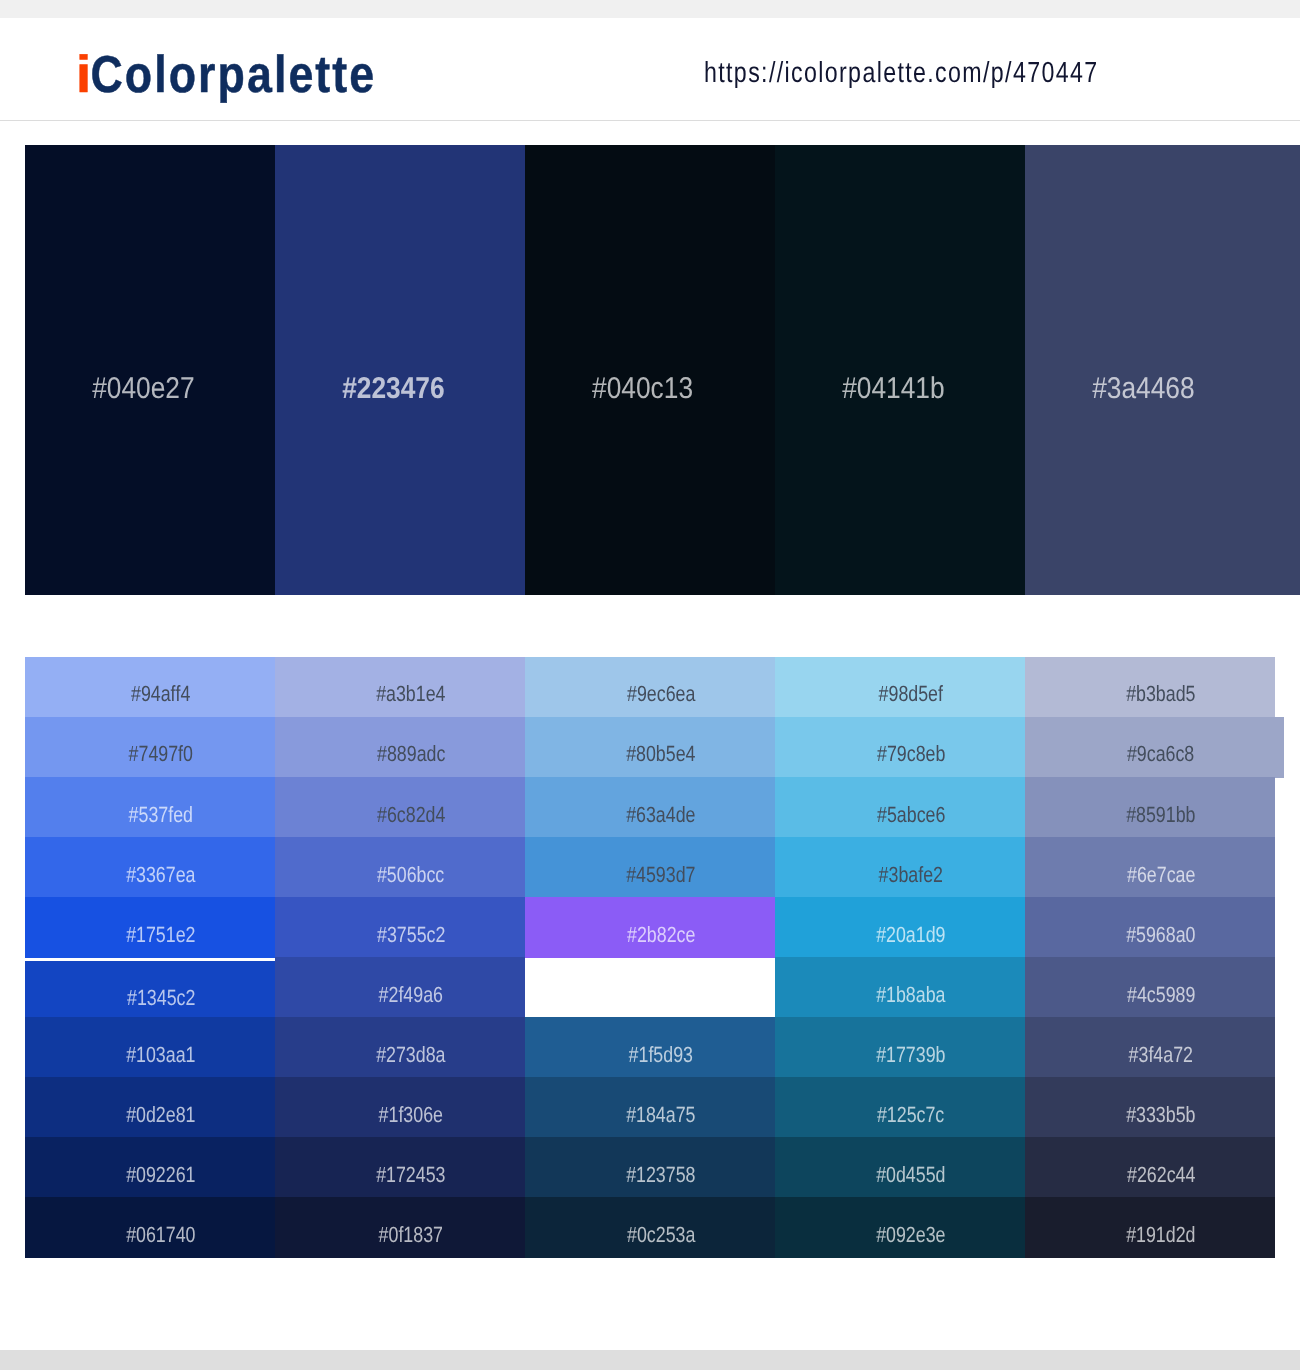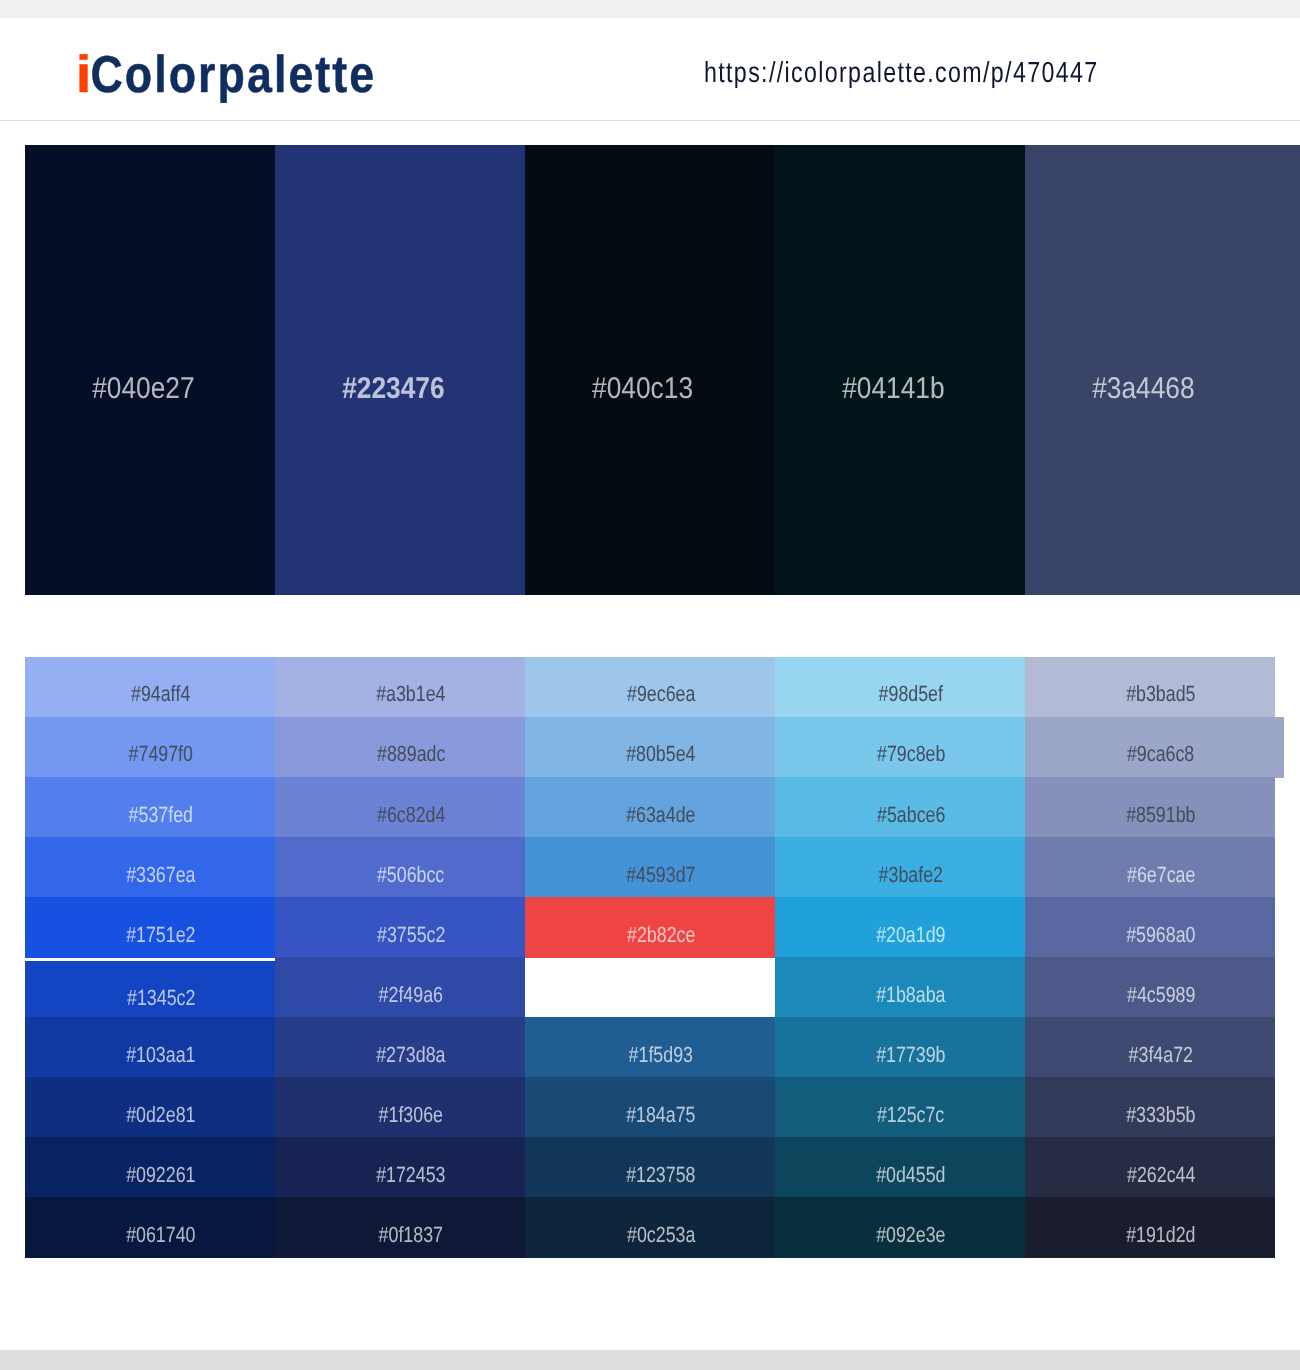--- a/index.html
+++ b/index.html
@@ -117,21 +117,21 @@
     </div>
     <div class="cell" style="left: 1000px; top: 180.3px; background: rgb(110, 124, 174); color: rgba(255, 255, 255, 0.7);">
       <div class="hex"><i>#6e7cae</i></div>
     </div>
     <div class="cell" style="left: 0px; top: 240.4px; background: rgb(23, 81, 226); color: rgba(255, 255, 255, 0.7);">
       <div class="hex"><i>#1751e2</i></div>
     </div>
     <div class="cell" style="left: 250px; top: 240.4px; background: rgb(55, 85, 194); color: rgba(255, 255, 255, 0.7);">
       <div class="hex"><i>#3755c2</i></div>
     </div>
-    <div class="cell" style="left: 500px; top: 240.4px; background: #ef4444; color: rgba(255, 255, 255, 0.7);">
+    <div class="cell" style="left: 500px; top: 240.4px; background: #8b5cf6; color: rgba(255, 255, 255, 0.7);">
       <div class="hex"><i>#2b82ce</i></div>
     </div>
     <div class="cell" style="left: 750px; top: 240.4px; background: rgb(32, 161, 217); color: rgba(255, 255, 255, 0.7);">
       <div class="hex"><i>#20a1d9</i></div>
     </div>
     <div class="cell" style="left: 1000px; top: 240.4px; background: rgb(89, 104, 160); color: rgba(255, 255, 255, 0.7);">
       <div class="hex"><i>#5968a0</i></div>
     </div>
     <div class="cell" style="left: 0px; top: 304px; background: rgb(19, 69, 194); color: rgba(255, 255, 255, 0.7);">
       <div class="hex"><i>#1345c2</i></div>

